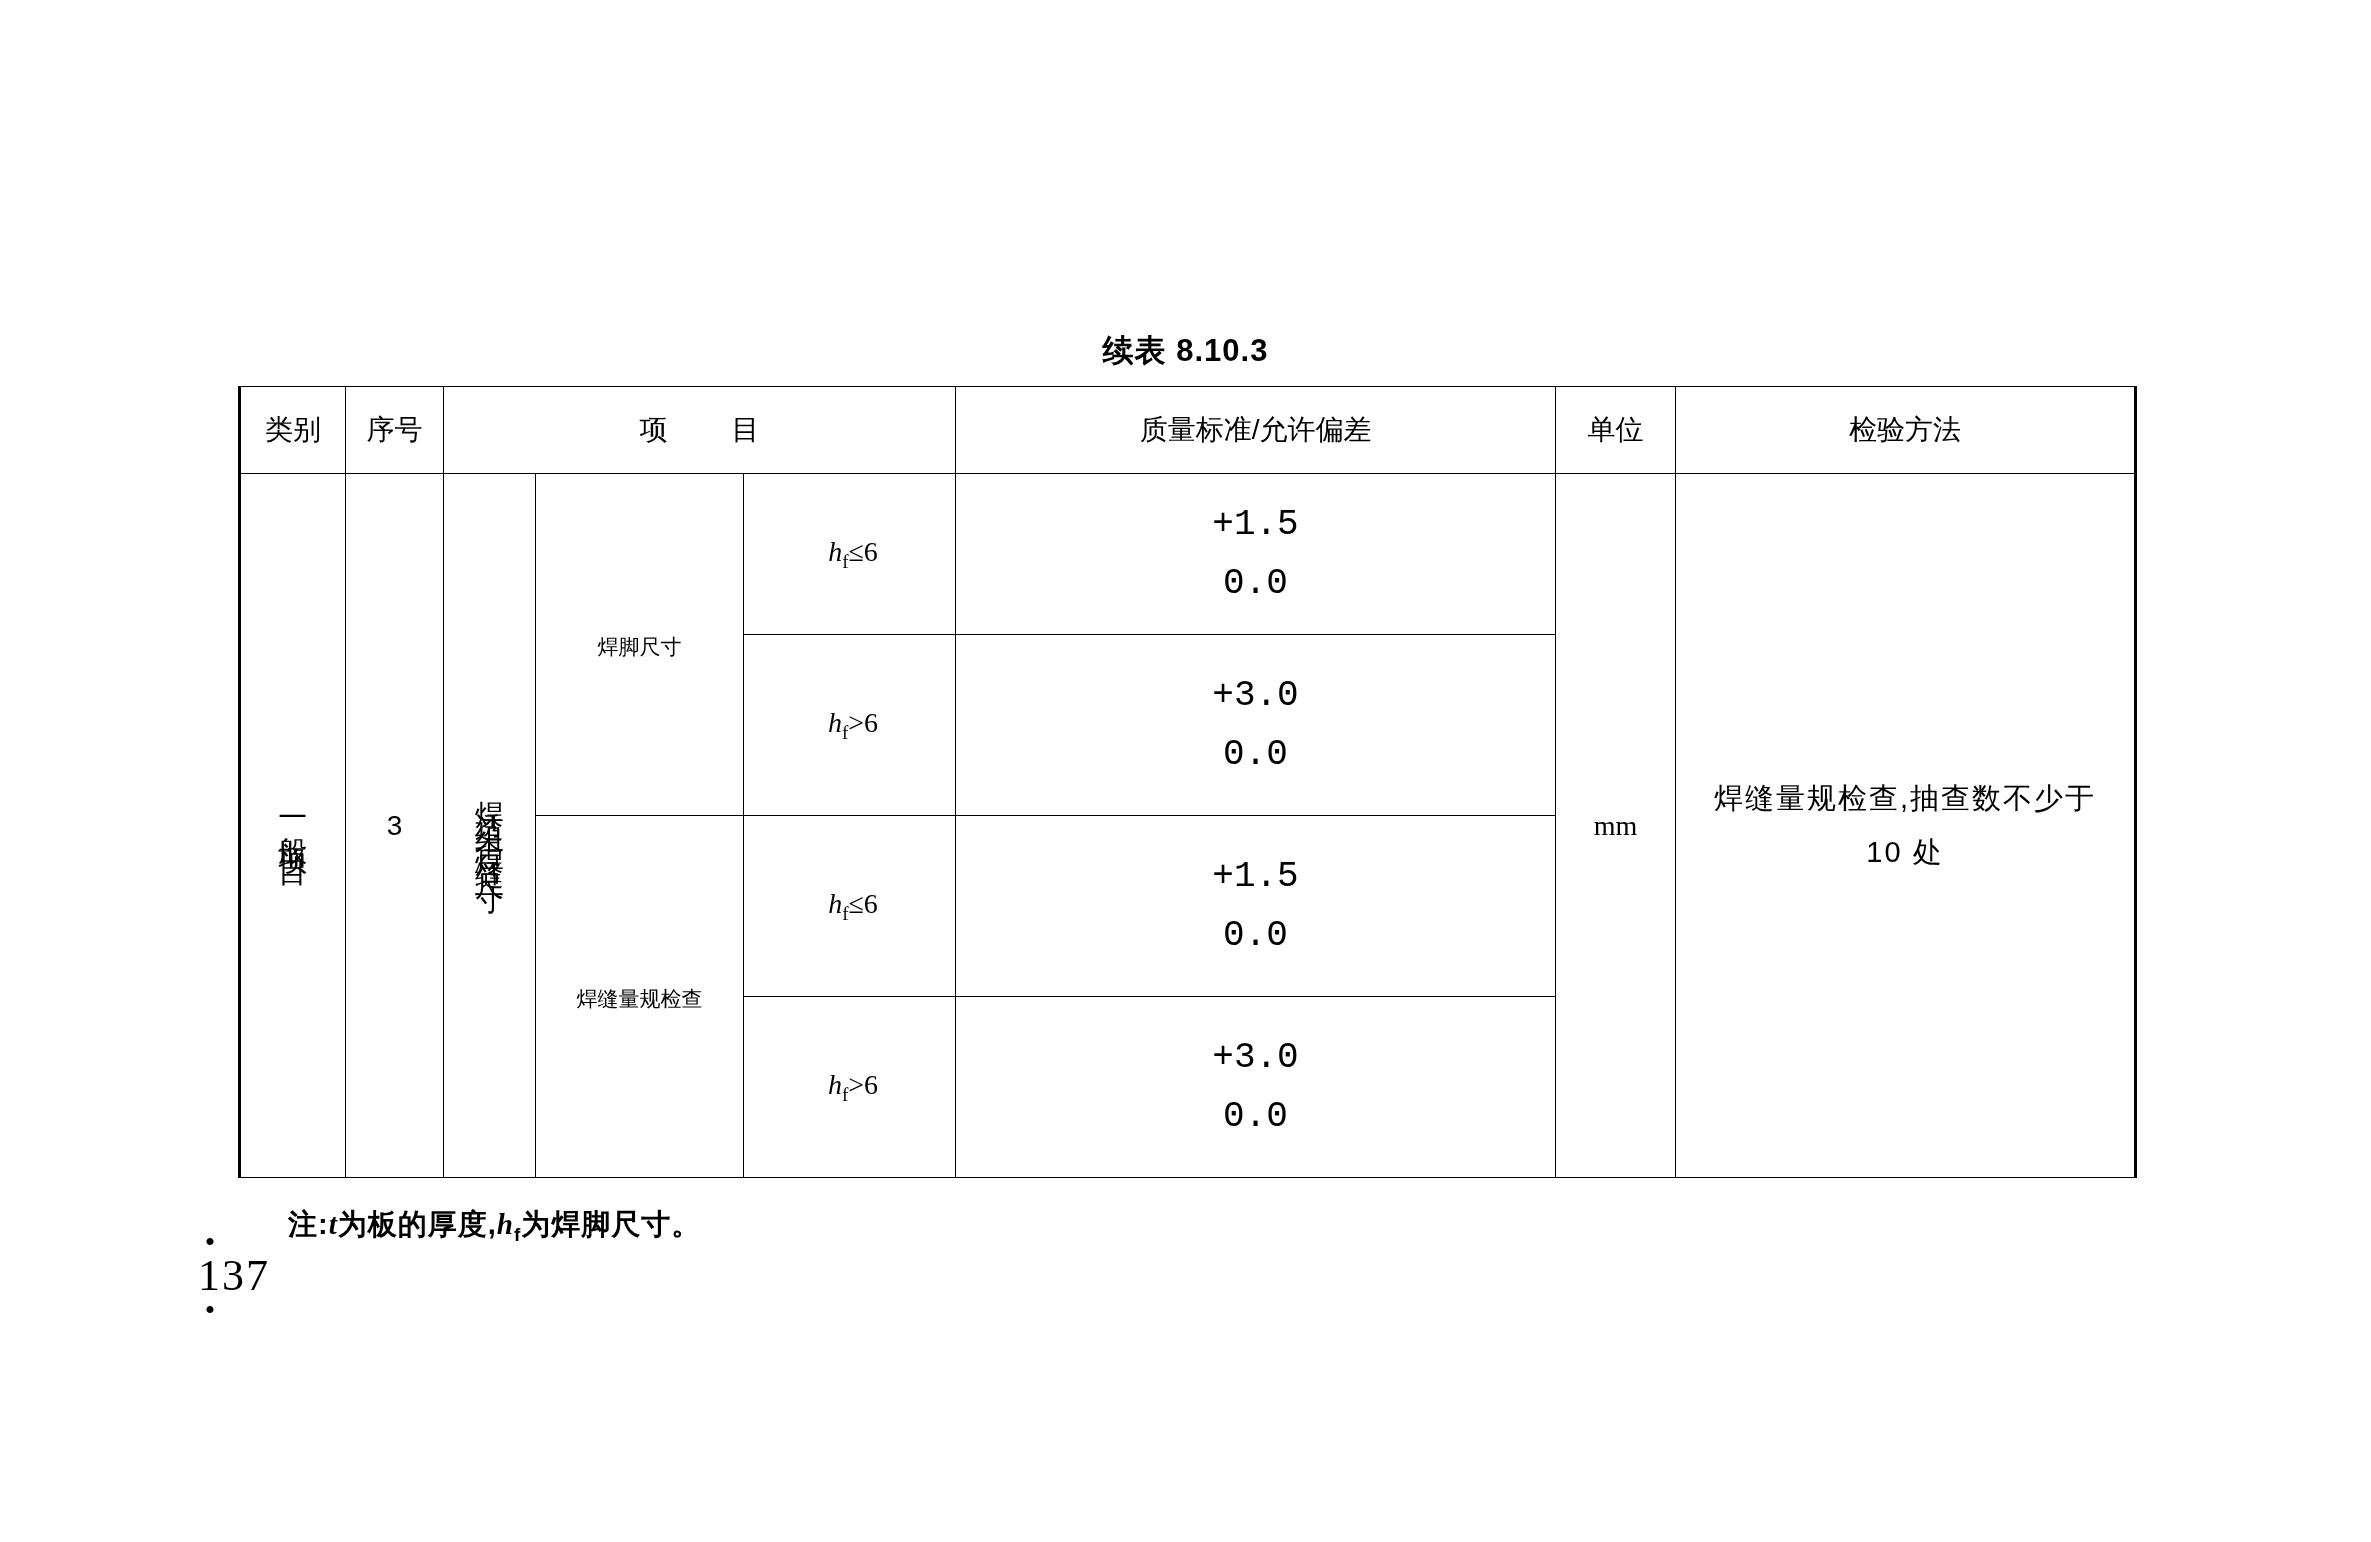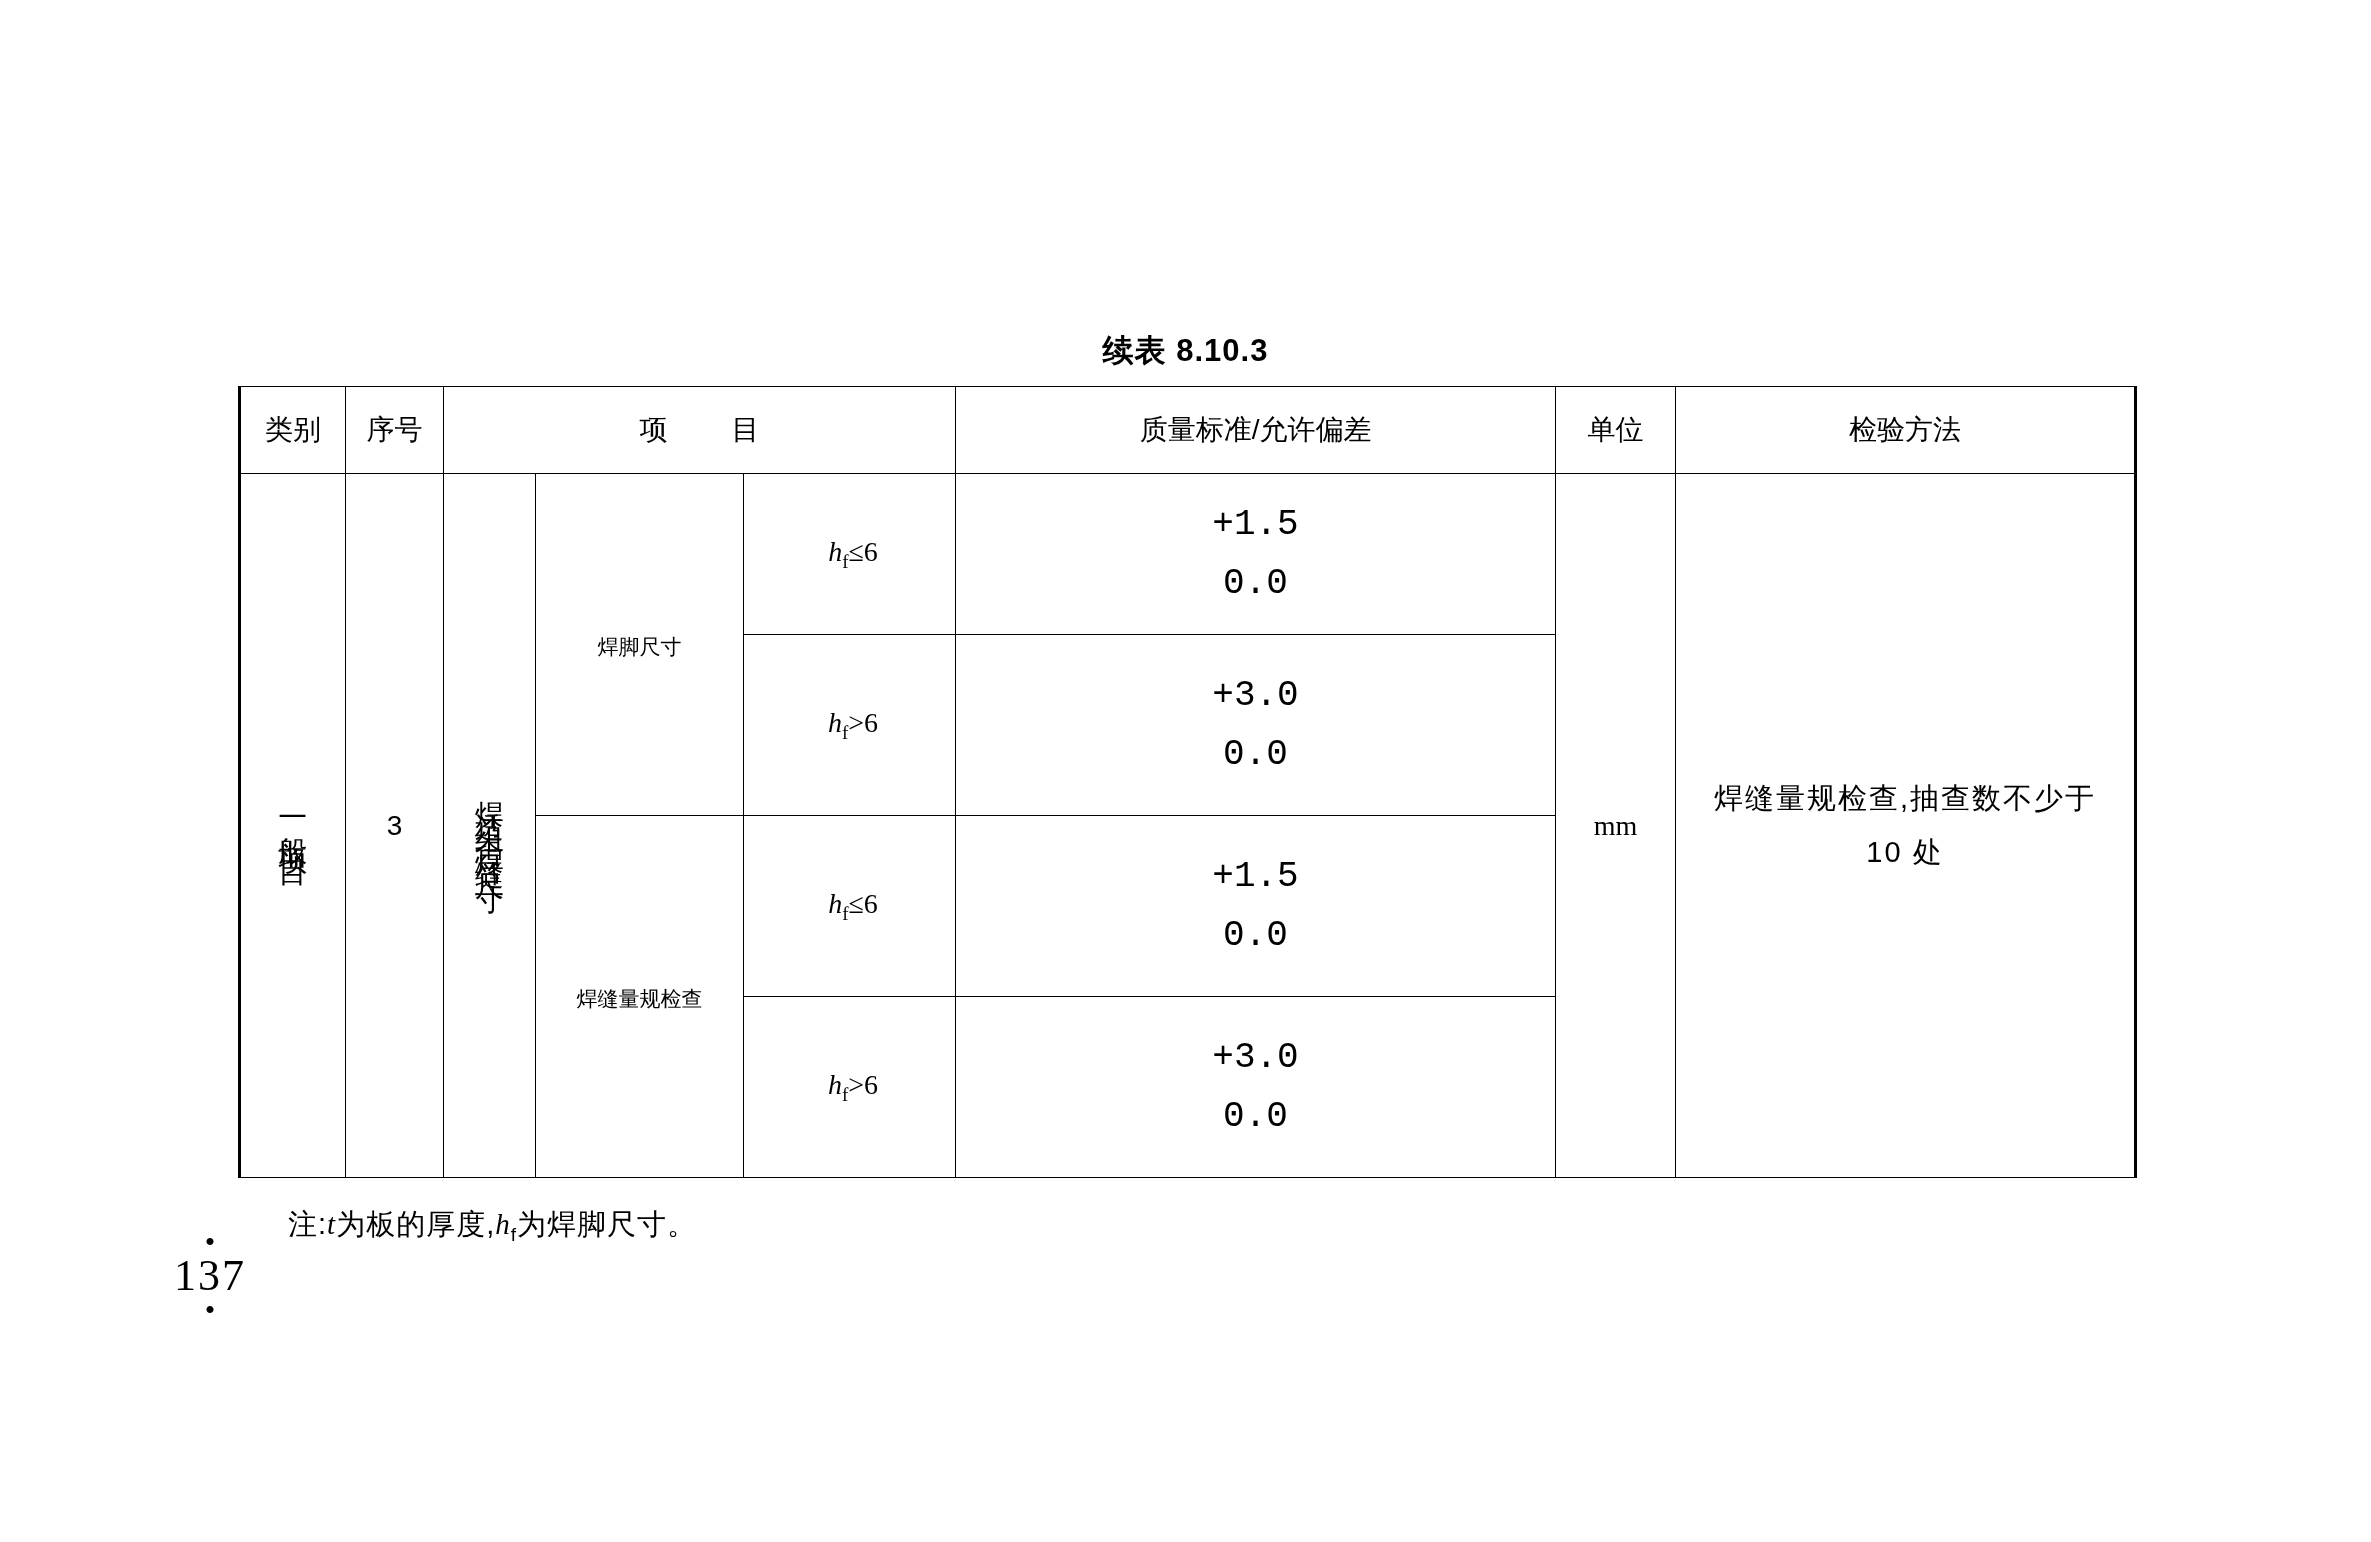--- a/index.html
+++ b/index.html
@@ -112,36 +112,37 @@
     letter-spacing: 2px;
   }
 
   .note {
     position: absolute;
     left: 288px;
     top: 1205px;
     font-size: 29px;
     font-family: "Liberation Sans", "DejaVu Sans", sans-serif;
     letter-spacing: 1px;
+    font-weight: bold;
   }
   .note i { font-family: "Liberation Serif","DejaVu Serif",serif; font-style: italic; }
   .note sub { font-size: 19px; font-style: normal; }
 
   .folio {
     position: absolute;
     left: 150px;
     top: 1230px;
     width: 120px;
     text-align: center;
     font-family: "Liberation Serif", "DejaVu Serif", serif;
     font-size: 44px;
     line-height: 1.0;
   }
   .folio .dot { font-size: 30px; line-height: 0.8; }
-  .folio .num { letter-spacing: 2px; }
+  .folio .num { letter-spacing: 2px; text-align: right; }
 </style>
 </head>
 <body>
 
 <div class="page">
 
   <div class="table-title">续表 8.10.3</div>
 
   <table class="main">
     <colgroup>

